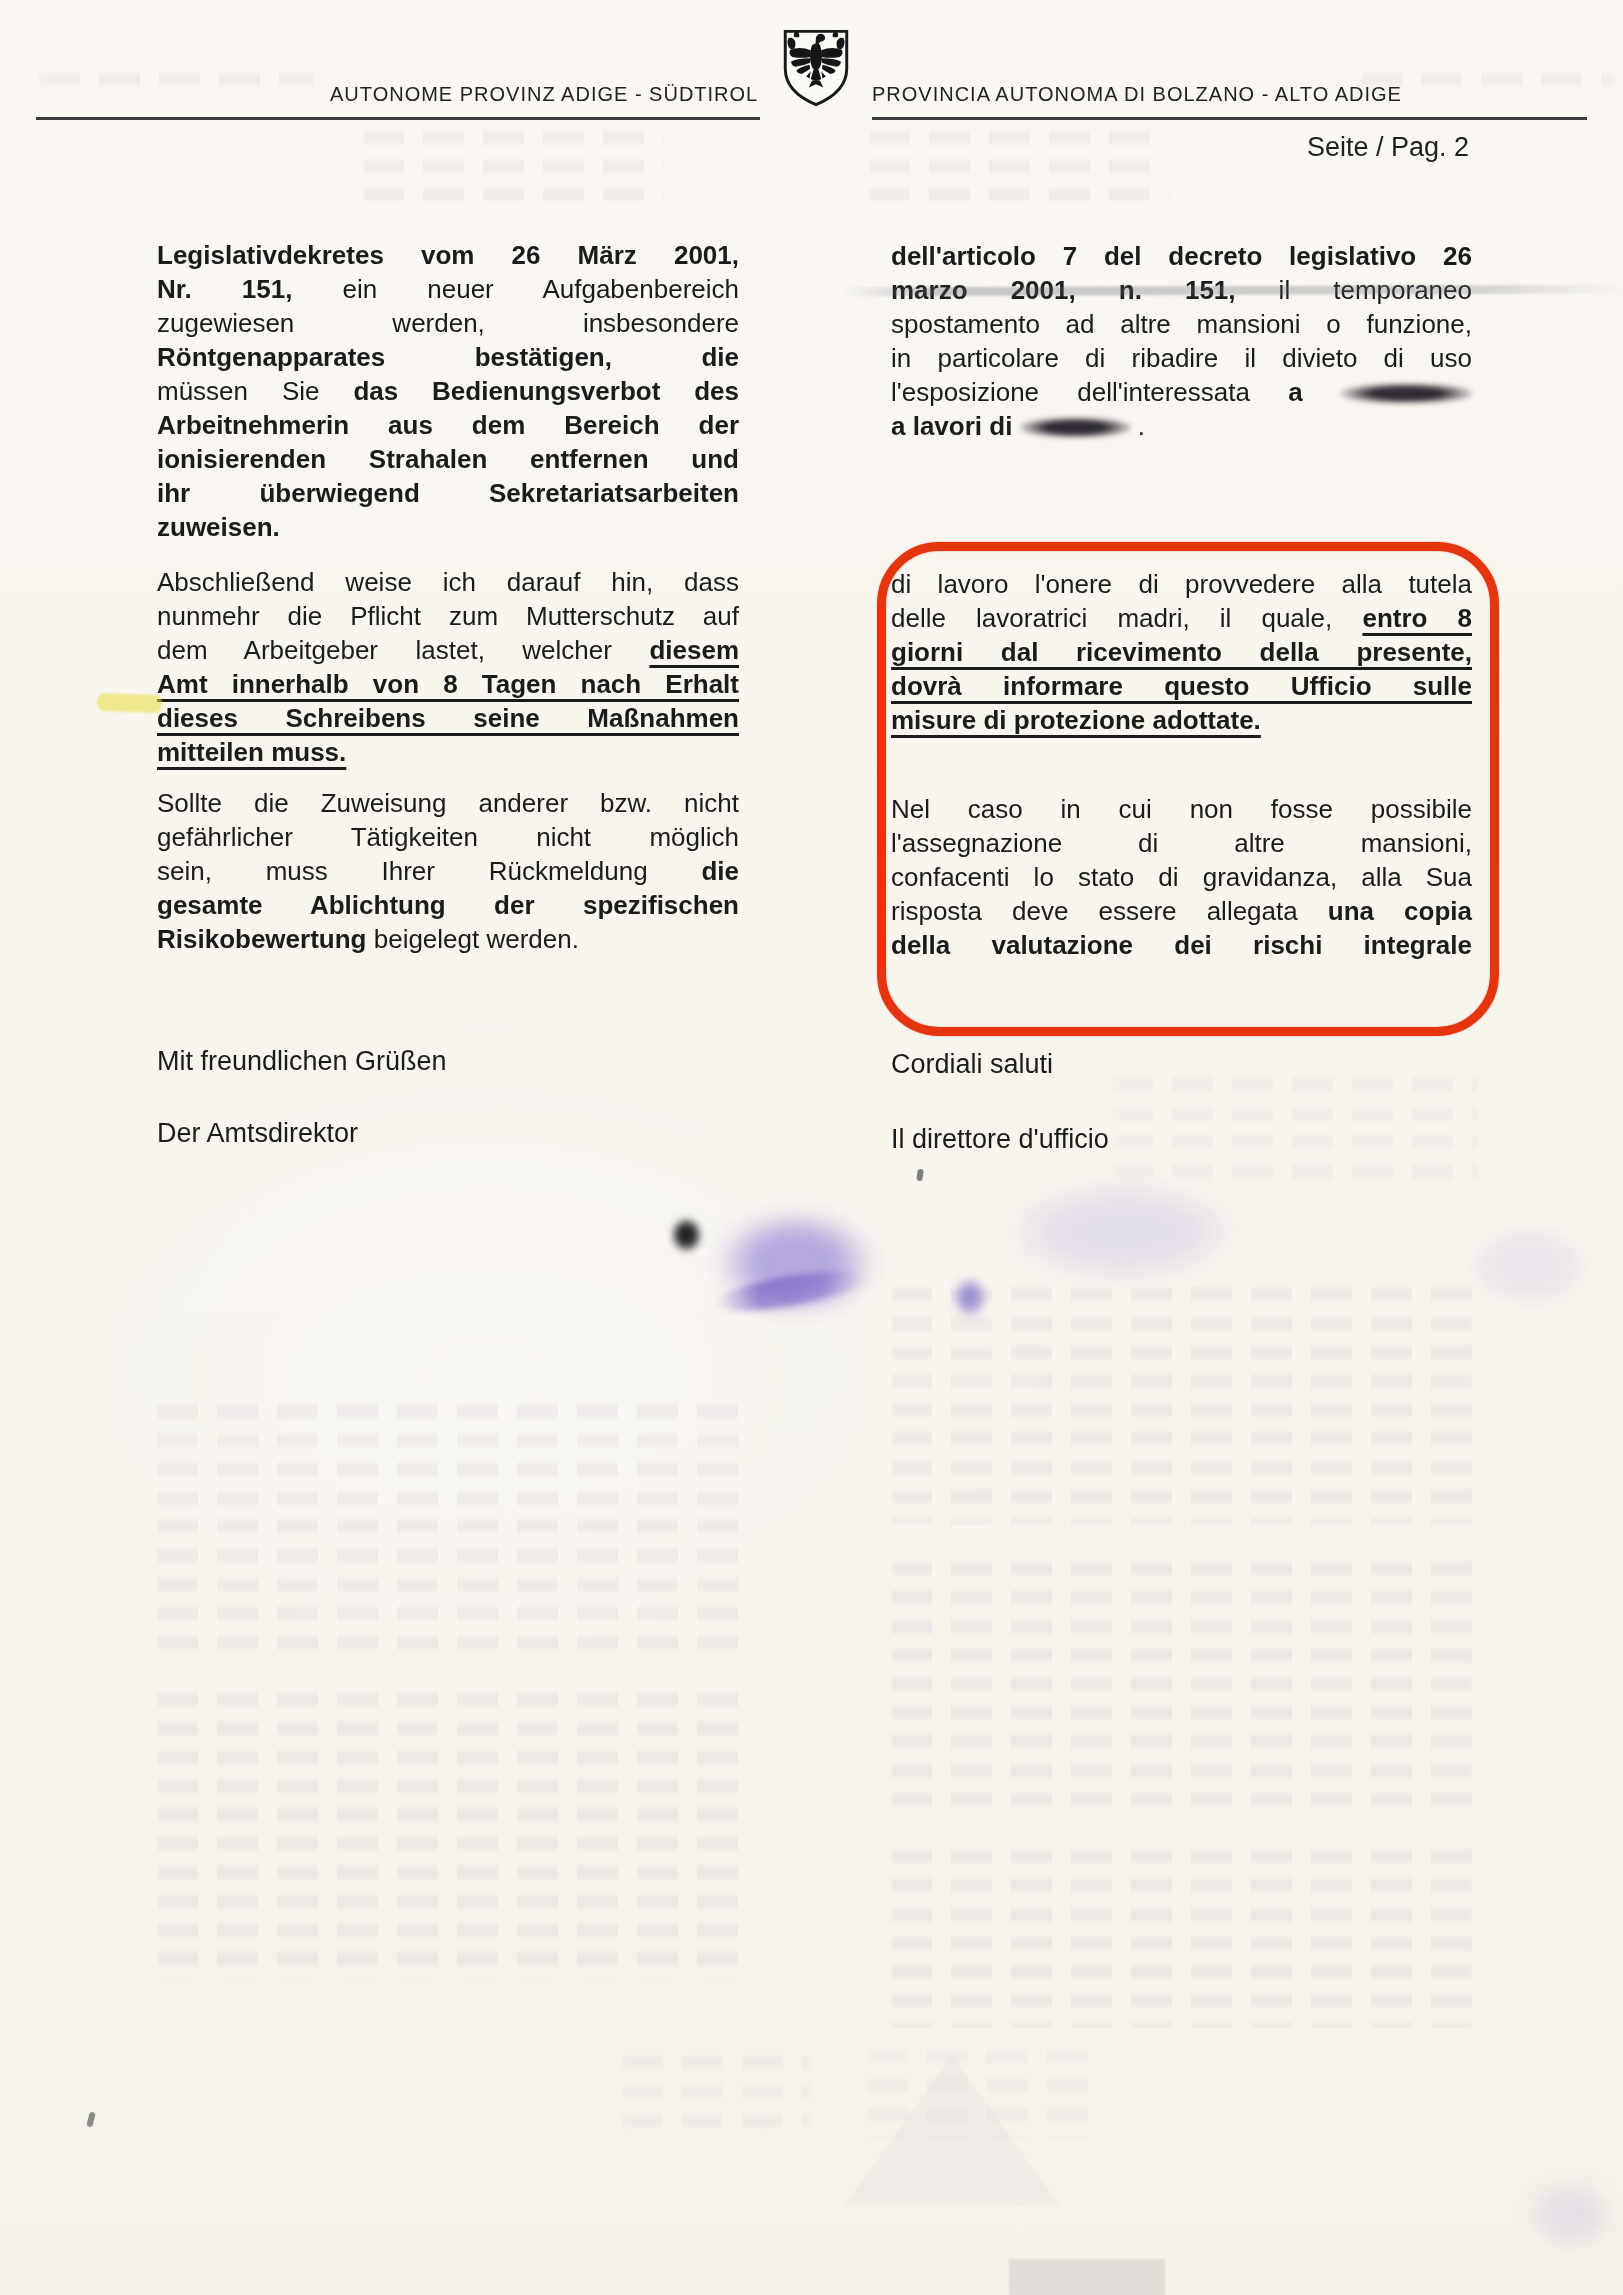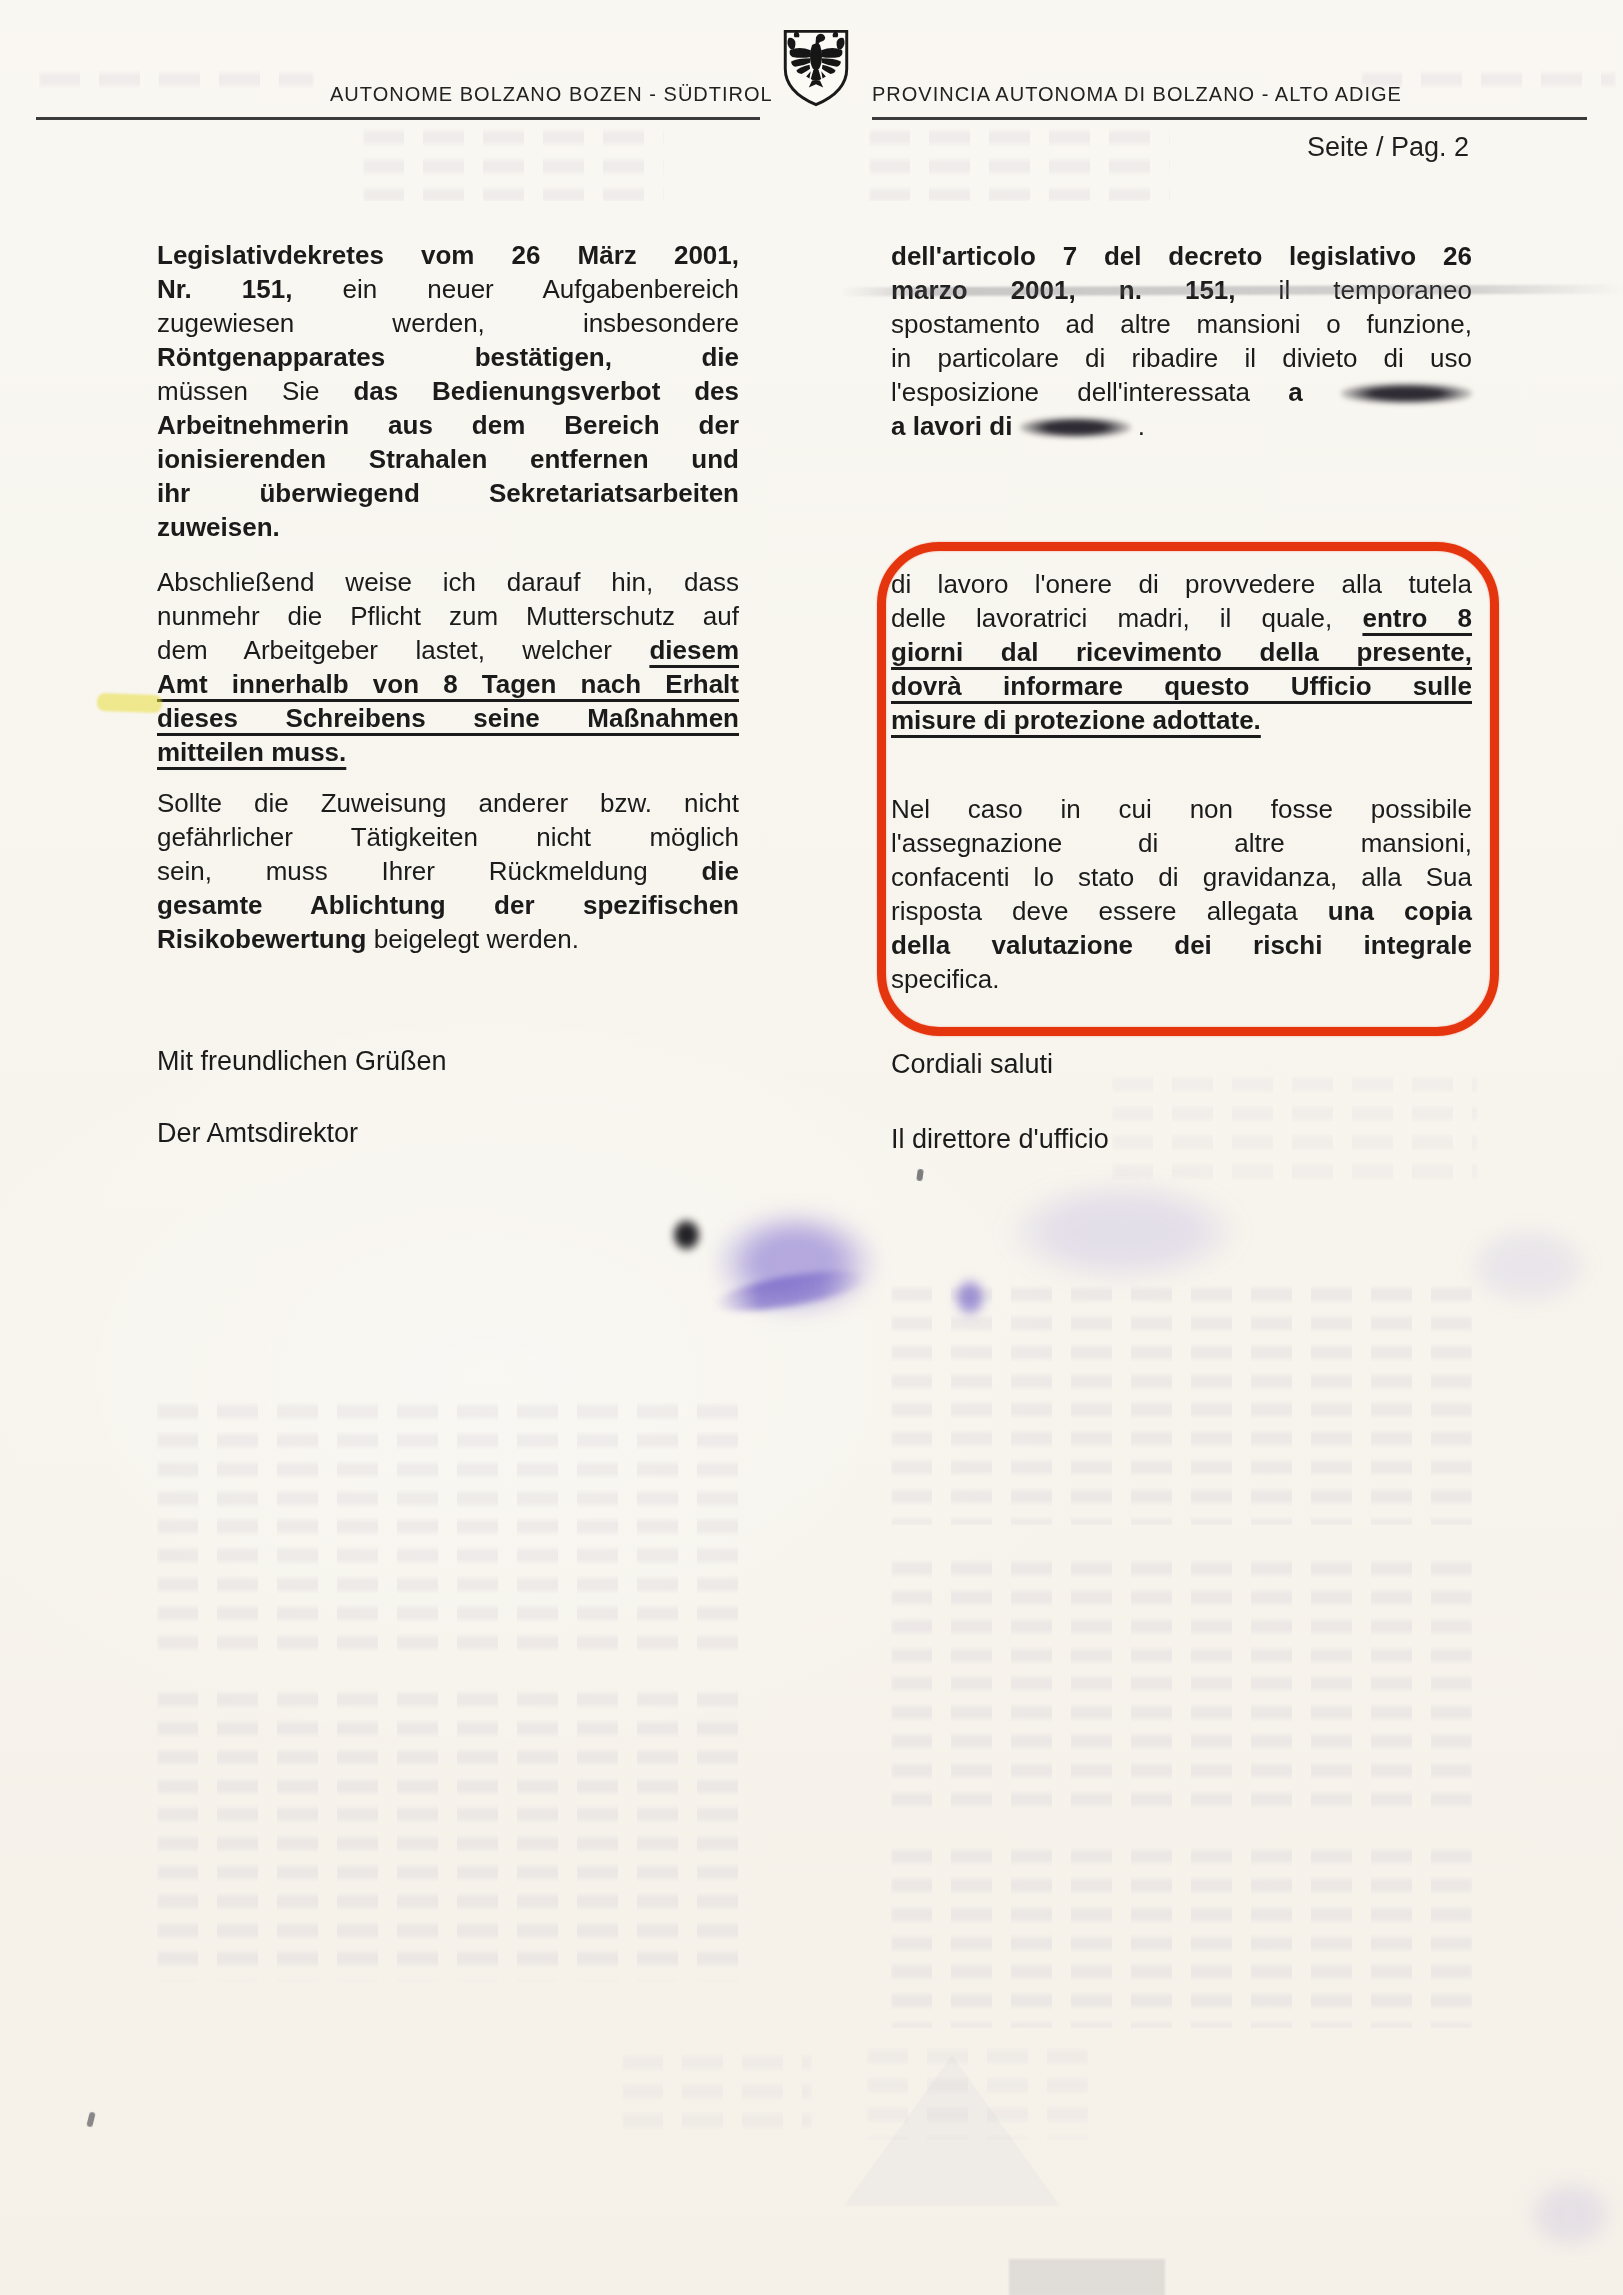--- a/index.html
+++ b/index.html
@@ -91,21 +91,21 @@
           border-radius:3.3px;transform:rotate(8deg);filter:blur(0.7px);}
   .gray-block{left:1009px;top:2259px;width:156px;height:37px;background:rgba(120,115,125,.16);filter:blur(1.3px);}
 </style>
 </head>
 <body>
 
 <div class="page">
 
   <div class="ghost gh-h-l"></div>
   <div class="ghost gh-h-r"></div>
-  <div class="org org-left">AUTONOME BOLZANO BOZEN - SÜDTIROL</div>
+  <div class="org org-left">AUTONOME PROVINZ ADIGE - SÜDTIROL</div>
   <div class="org org-right">PROVINCIA AUTONOMA DI BOLZANO - ALTO ADIGE</div>
   <div class="rule rule-left"></div>
   <div class="rule rule-right"></div>
   <div class="emblem">
     <svg viewBox="0 0 104 122" width="68" height="80" aria-hidden="true">
       <path d="M5 5 H99 V62 Q99 97 52 117 Q5 97 5 62 Z" fill="#fcfaf5" stroke="#1a1a1a" stroke-width="4.5"></path>
       <g fill="#161616">
         <path d="M52 14 C55 8 62 7 65 12 C68 16 64 20 59 21 L56 23 L59 28 L51 27 Z"></path>
         <path d="M46 26 Q52 21 58 26 Q63 40 60 54 Q57 65 52 65 Q47 65 44 54 Q41 40 46 26 Z"></path>
         <g id="wl">
@@ -178,21 +178,20 @@
       <div class="line"><span class="bu">giorni dal ricevimento della presente,</span></div>
       <div class="line"><span class="bu">dovrà informare questo Ufficio sulle</span></div>
       <div class="line last"><span class="bu">misure di protezione adottate.</span></div>
     </div>
   <div class="para col-r rbox2">
       <div class="line"><span>Nel caso in cui non fosse possibile</span></div>
       <div class="line"><span>l'assegnazione di altre mansioni,</span></div>
       <div class="line"><span>confacenti lo stato di gravidanza, alla Sua</span></div>
       <div class="line"><span>risposta deve essere allegata </span><span class="b">una copia</span></div>
       <div class="line"><span class="b">della valutazione dei rischi integrale</span></div>
-      <div class="line last"><span>specifica.</span></div>
     </div>
   <div class="closing cl-it-1">Cordiali saluti</div>
   <div class="closing cl-it-2">Il direttore d'ufficio</div>
 
   <div class="smudge pencil"></div>
   <div class="smudge hl-dash"></div>
   <div class="smudge sm-cloud"></div>
   <div class="smudge sm-black"></div>
   <div class="smudge sm-streak"></div>
   <div class="smudge sm-dot"></div>

